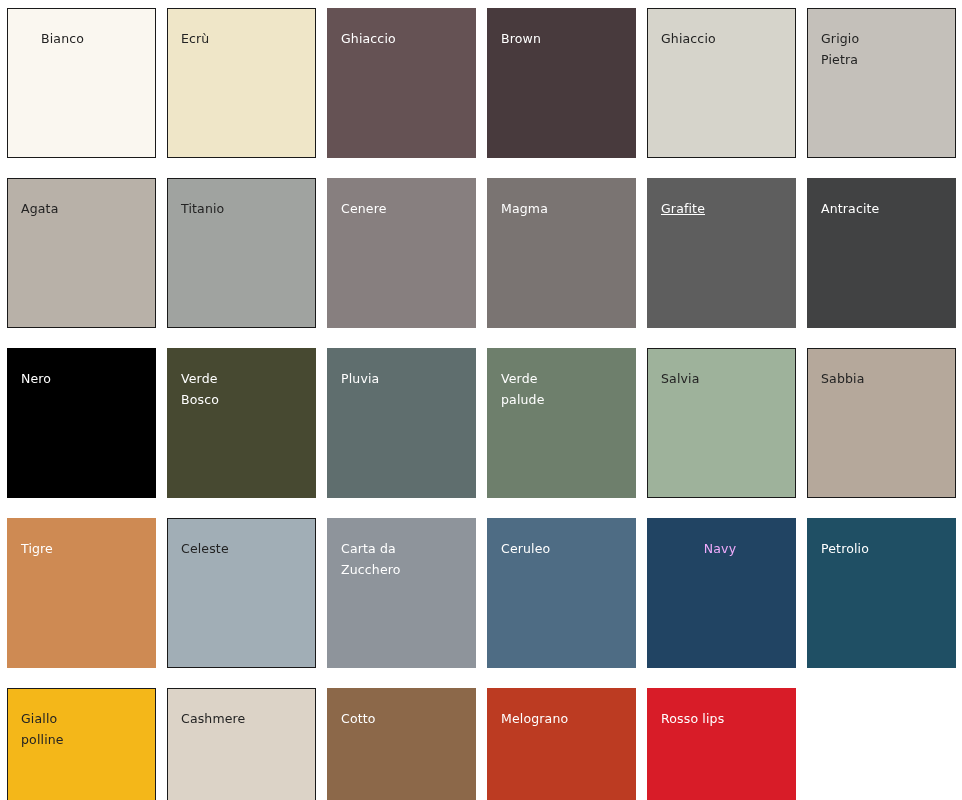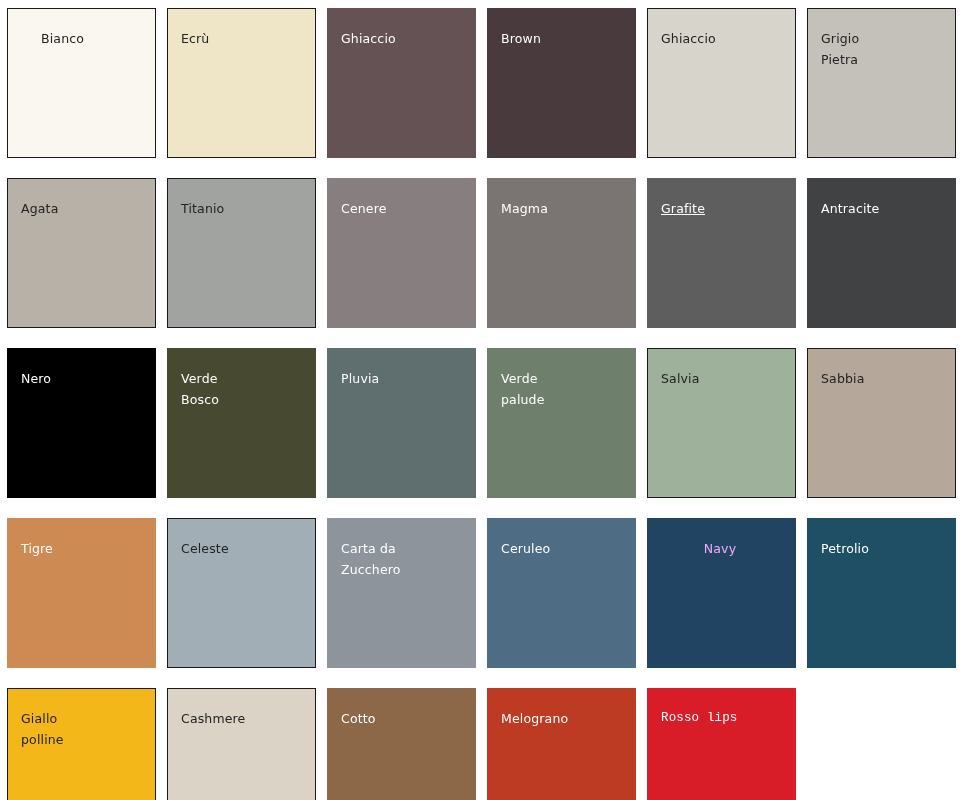--- a/index.html
+++ b/index.html
@@ -137,15 +137,15 @@
     <div class="swatch bordered" style="background-color: rgb(220, 211, 199);">
       <span class="swatch-label dark-text" style="color: rgb(35, 35, 35);">Cashmere</span>
     </div>
     <div class="swatch" style="background-color: rgb(140, 104, 73);">
       <span class="swatch-label light-text" style="color: rgb(255, 255, 255);">Cotto</span>
     </div>
     <div class="swatch" style="background-color: rgb(188, 59, 34);">
       <span class="swatch-label light-text" style="color: rgb(255, 255, 255);">Melograno</span>
     </div>
     <div class="swatch" style="background-color: rgb(216, 28, 40);">
-      <span class="swatch-label light-text" style="color: rgb(255, 255, 255); font-family: Liberation Mono, monospace;">Rosso lips</span>
+      <span class="swatch-label light-text" style="color: rgb(255, 255, 255);">Rosso lips</span>
     </div>
   </div>
 
 </body></html>

